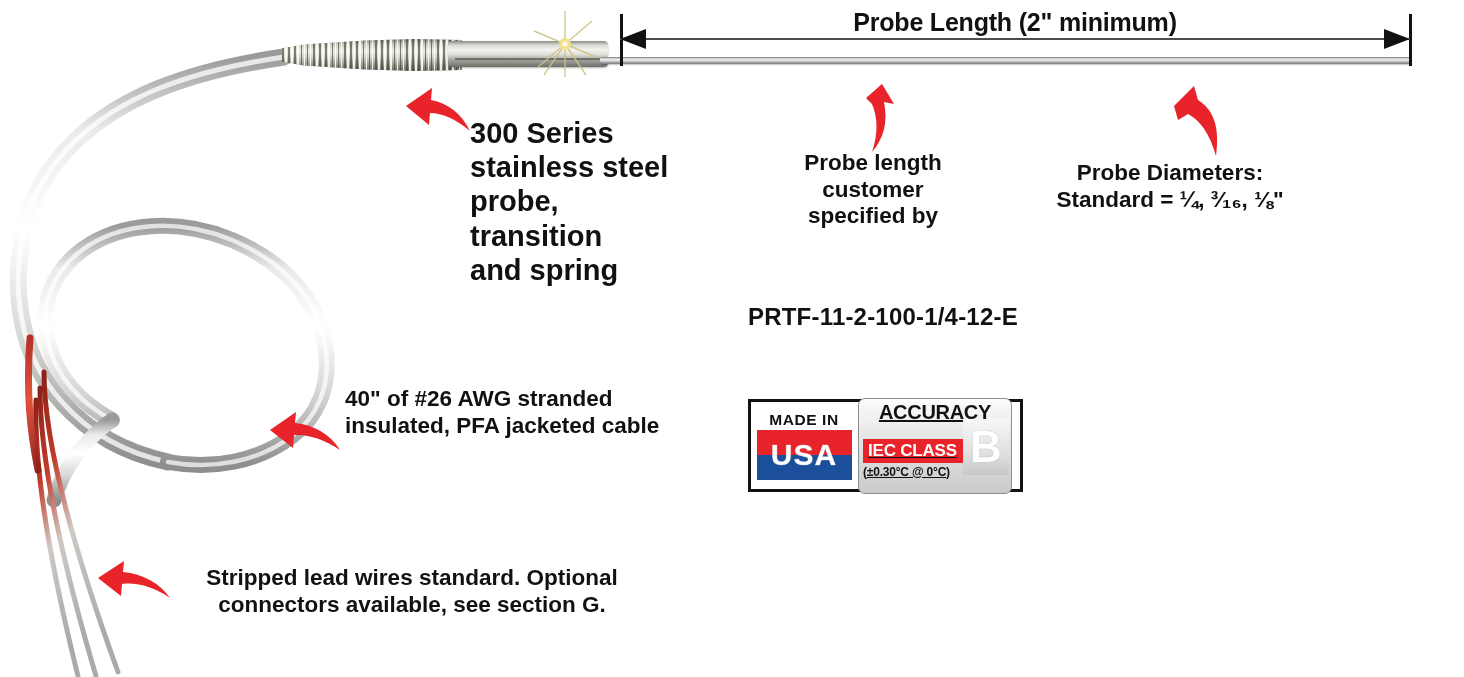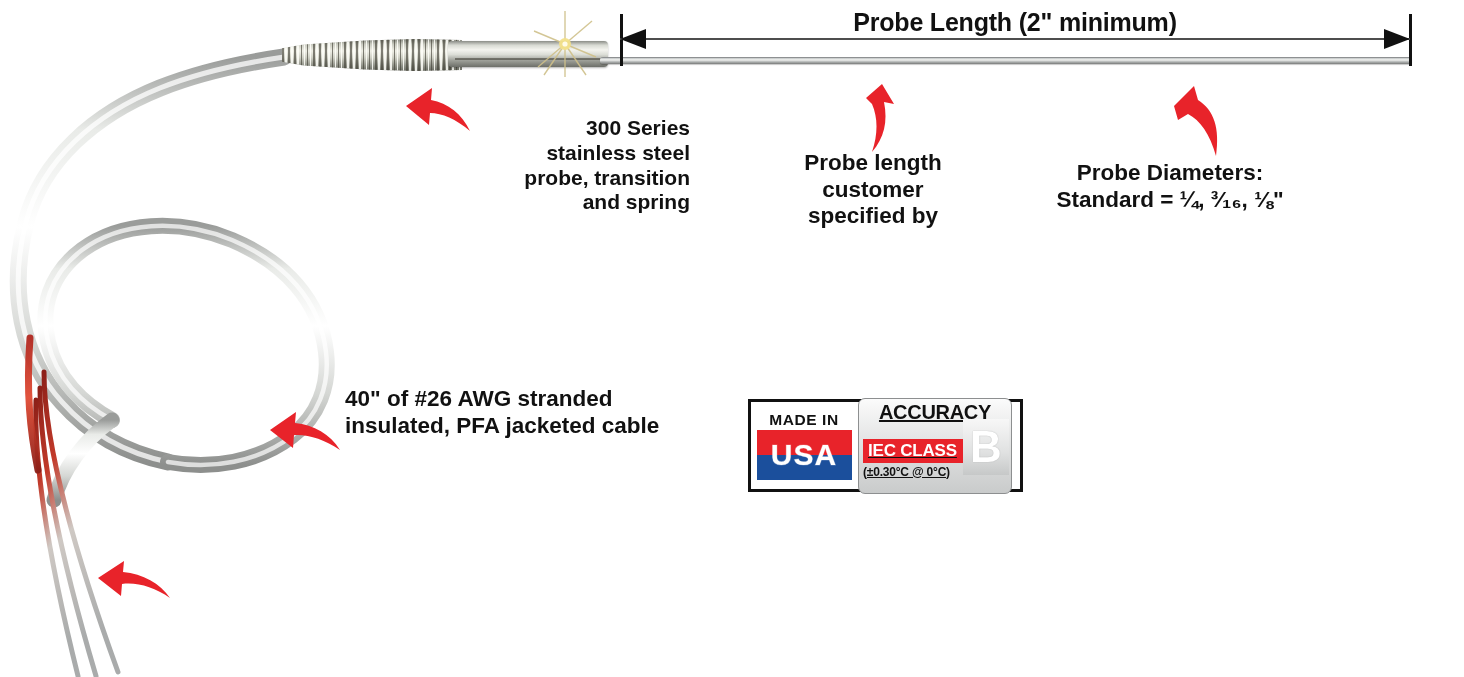--- a/index.html
+++ b/index.html
@@ -35,21 +35,21 @@
       linear-gradient(180deg,#76786f 0%,#c9cbc0 18%,#efefe6 38%,#cfd0c5 58%,#94968c 80%,#63655c 100%);
     clip-path:polygon(0% 30%,12% 19%,46% 7%,74% 3%,100% 6%,100% 94%,74% 97%,46% 93%,12% 81%,0% 70%);}
   .glint{position:absolute;left:565px;top:44px;width:70px;height:70px;transform:translate(-50%,-50%);
          pointer-events:none;}
 
   
   .cable-svg{position:absolute;left:0;top:0;width:1464px;height:677px;pointer-events:none;}
 
   
   .callout{position:absolute;font-weight:bold;color:#111;line-height:1.18;}
-  .c-steel{left:470px;top:116px;width:220px;text-align:right;font-size:21px;}
+  .c-steel{left:470px;top:116px;width:220px;text-align:left;font-size:29px;}
   .c-plen{left:778px;top:150px;width:190px;text-align:center;font-size:22.5px;}
   .c-dia{left:1040px;top:160px;width:260px;text-align:center;font-size:22.5px;}
   .c-cable{left:345px;top:386px;width:370px;text-align:left;font-size:22.5px;}
   .c-lead{left:177px;top:565px;width:470px;text-align:center;font-size:22.5px;}
 
   .arrow-ico{position:absolute;}
 
   
   .partno{position:absolute;left:748px;top:303px;font-size:24px;font-weight:bold;
           letter-spacing:.2px;color:#111;}
@@ -190,21 +190,26 @@
     <path d="M4,22 L30,4 L29,15 C48,17 64,26 74,42 C58,31 42,26 28,27 L27,40 Z" fill="#e8232a"></path>
   </svg>
   <div class="callout c-cable">
     <div>40" of #26 AWG stranded</div>
     <div>insulated, PFA jacketed cable</div>
   </div>
 
   <svg class="arrow-ico" style="left:94px;top:558px;width:80px;height:50px;" viewBox="0 0 80 50">
     <path d="M4,20 L30,3 L29,14 C49,16 66,25 76,40 C60,29 43,24 28,26 L27,38 Z" fill="#e8232a"></path>
   </svg>
-
+  <div class="callout c-lead">
+    <div>Stripped lead wires standard. Optional</div>
+    <div>connectors available, see section G.</div>
+  </div>
+
+  <div class="partno">PRTF-11-2-100-1/4-12-E</div>
 
   <div class="badge">
     <div class="usa">
       <div class="usa-top">MADE IN</div>
       <div class="flag">
         <span>USA</span>
       </div>
     </div>
     <div class="acc">
       <div class="acc-title">ACCURACY</div>

